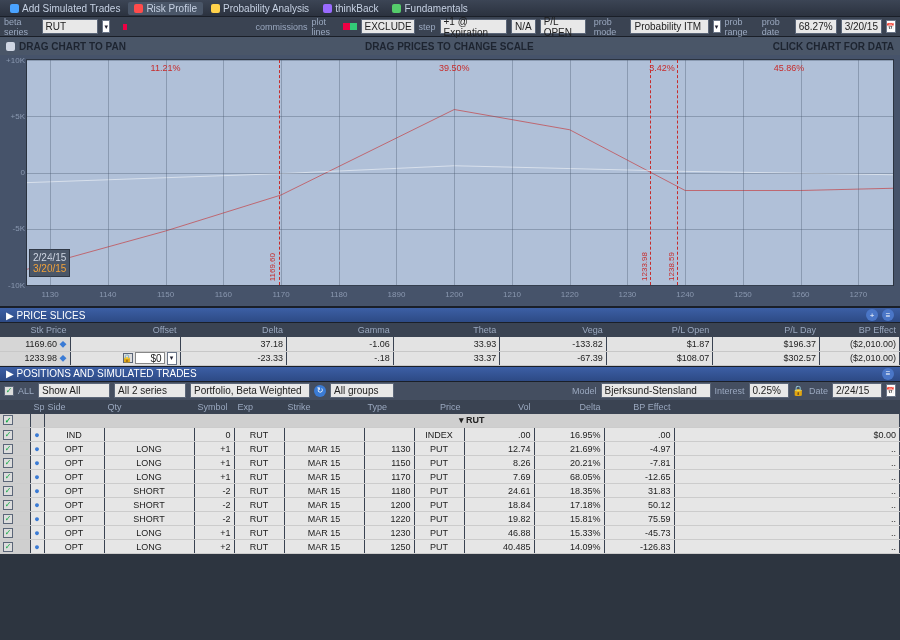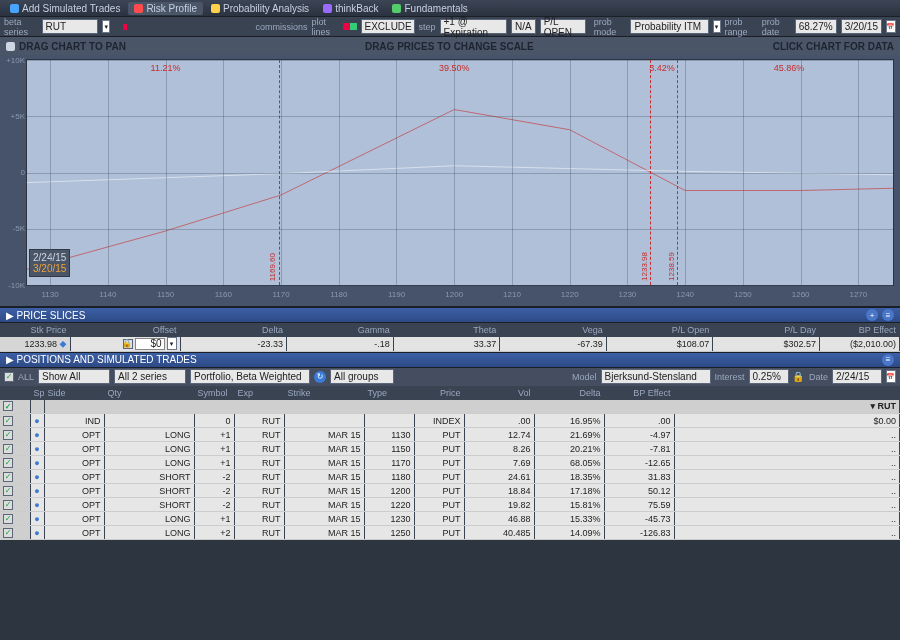--- a/index.html
+++ b/index.html
@@ -30,21 +30,21 @@
   th,td{height:14px;padding:0 3px;border-right:1px solid #3a4352;overflow:hidden;white-space:nowrap;font-size:9px}
   th{background:#3a4352;color:#9aa8bf;font-weight:normal;text-align:right}
   .priceslices td{background:#e3e3e3;color:#222;text-align:right;border-bottom:1px solid #c8c8c8}
   .priceslices td:first-child{background:#d6d6d6}
   .filterbar{height:18px;background:#444e60;display:flex;align-items:center;gap:4px;padding:2px 4px}
   .chk{width:10px;height:10px;background:#ddd;border:1px solid #5b6678;display:flex;align-items:center;justify-content:center;color:#1a4;font-size:8px}
   .posthead th{text-align:left}
   .posthead th.r{text-align:right}
   .posbody{height:140px;overflow:auto}
   .posbody td{background:#e6e6e6;color:#222;border-bottom:1px solid #ccc;text-align:right}
-  .posbody td.l{text-align:right}
+  .posbody td.l{text-align:center}
   .posbody tr.hdr td{background:#cfcfcf;font-weight:bold}
   .posbody td:first-child{width:30px;background:#cfcfcf;text-align:center}
   .posbody td.dot{color:#3a7bd5;text-align:center;width:14px}
   .miniinput{background:#fff;border:1px solid #888;height:12px;padding:0 2px;color:#222;width:30px;text-align:right}
 </style>
 </head>
 <body>
 
 <div class="toolbar" id="toolbar">
     <div class="tbtn">
@@ -130,21 +130,21 @@
       <div class="xlabel" style="left: 9.33333%;">1140</div>
       <div style="position: absolute; top: 0px; bottom: 0px; left: 16%; border-left: 1px solid rgba(70, 83, 106, 0.35);"></div>
       <div class="xlabel" style="left: 16%;">1150</div>
       <div style="position: absolute; top: 0px; bottom: 0px; left: 22.6667%; border-left: 1px solid rgba(70, 83, 106, 0.35);"></div>
       <div class="xlabel" style="left: 22.6667%;">1160</div>
       <div style="position: absolute; top: 0px; bottom: 0px; left: 29.3333%; border-left: 1px solid rgba(70, 83, 106, 0.35);"></div>
       <div class="xlabel" style="left: 29.3333%;">1170</div>
       <div style="position: absolute; top: 0px; bottom: 0px; left: 36%; border-left: 1px solid rgba(70, 83, 106, 0.35);"></div>
       <div class="xlabel" style="left: 36%;">1180</div>
       <div style="position: absolute; top: 0px; bottom: 0px; left: 42.6667%; border-left: 1px solid rgba(70, 83, 106, 0.35);"></div>
-      <div class="xlabel" style="left: 42.6667%;">1190</div>
+      <div class="xlabel" style="left: 42.6667%;">1890</div>
       <div style="position: absolute; top: 0px; bottom: 0px; left: 49.3333%; border-left: 1px solid rgba(70, 83, 106, 0.35);"></div>
       <div class="xlabel" style="left: 49.3333%;">1200</div>
       <div style="position: absolute; top: 0px; bottom: 0px; left: 56%; border-left: 1px solid rgba(70, 83, 106, 0.35);"></div>
       <div class="xlabel" style="left: 56%;">1210</div>
       <div style="position: absolute; top: 0px; bottom: 0px; left: 62.6667%; border-left: 1px solid rgba(70, 83, 106, 0.35);"></div>
       <div class="xlabel" style="left: 62.6667%;">1220</div>
       <div style="position: absolute; top: 0px; bottom: 0px; left: 69.3333%; border-left: 1px solid rgba(70, 83, 106, 0.35);"></div>
       <div class="xlabel" style="left: 69.3333%;">1230</div>
       <div style="position: absolute; top: 0px; bottom: 0px; left: 76%; border-left: 1px solid rgba(70, 83, 106, 0.35);"></div>
       <div class="xlabel" style="left: 76%;">1240</div>
@@ -198,20 +198,31 @@
         <th>Delta</th>
         <th>Gamma</th>
         <th>Theta</th>
         <th>Vega</th>
         <th>P/L Open</th>
         <th>P/L Day</th>
         <th>BP Effect</th>
       </tr>
     </thead>
   <tbody id="slbody">
+      <tr>
+        <td>1169.60 <span style="color:#3a7bd5">⬥</span></td>
+        <td></td>
+        <td>37.18</td>
+        <td>-1.06</td>
+        <td>33.93</td>
+        <td>-133.82</td>
+        <td>$1.87</td>
+        <td>$196.37</td>
+        <td>($2,010.00)</td>
+      </tr>
       <tr>
         <td>1233.98 <span style="color:#3a7bd5">⬥</span></td>
         <td><span style="display:inline-flex;gap:2px;align-items:center">
             <span class="chk">🔒</span>
             <input class="miniinput" value="$0" style="">
             <span class="drop">▾</span>
           </span></td>
         <td>-23.33</td>
         <td>-.18</td>
         <td>33.37</td>

